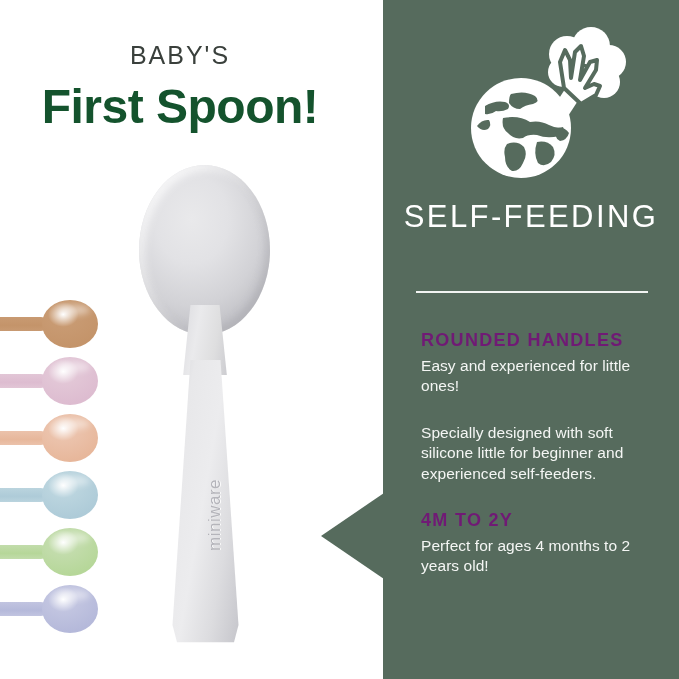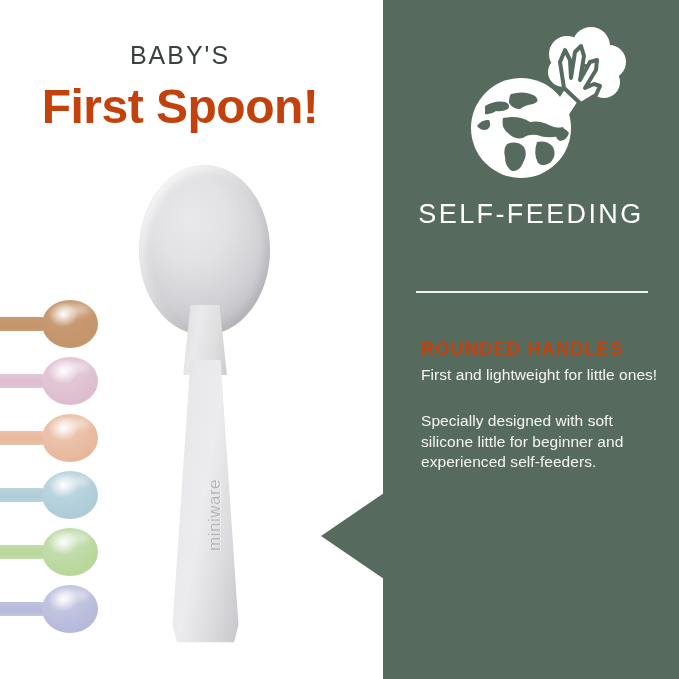--- a/index.html
+++ b/index.html
@@ -41,21 +41,21 @@
     font-size: 25px;
     letter-spacing: 2.0px;
     color: #3a403c;
     font-weight: 400;
     line-height: 1.1;
   }
   .headline-big {
     font-family: "Liberation Sans", sans-serif;
     font-size: 48px;
     font-weight: 700;
-    color: #c2410c;
+    color: #14532d;
     letter-spacing: -0.5px;
     margin-top: 12px;
     line-height: 1.05;
   }
 
   
   .swatch-strip {
     position: absolute;
     left: 0;
     top: 300px;
@@ -183,21 +183,21 @@
 
   .panel-title {
     position: absolute;
     left: 383px;
     top: 200px;
     width: 296px;
     text-align: center;
     color: #ffffff;
   }
   .panel-title-line1 {
-    font-size: 27px;
+    font-size: 31px;
     font-weight: 400;
     letter-spacing: 2.4px;
     line-height: 1.1;
   }
   .panel-title-line2 {
     font-size: 31px;
     font-weight: 700;
     letter-spacing: 0.4px;
     margin-top: 6px;
     line-height: 1.1;
@@ -213,26 +213,25 @@
 
   .features {
     position: absolute;
     left: 421px;
     top: 330px;
     width: 248px;
   }
   .feature { margin-bottom: 26px; }
   .feature:last-child { margin-bottom: 0; }
   .feature-title {
-    color: #c2410c;
+    color: #701a75;
     font-size: 18px;
     font-weight: 700;
     letter-spacing: 1.3px;
     line-height: 1.15;
-    margin-top: 9px;
   }
   .feature-body {
     color: #f4f6f4;
     font-size: 15.5px;
     font-weight: 400;
     line-height: 1.32;
     margin-top: 5px;
     letter-spacing: 0.05px;
   }
 </style>
@@ -336,20 +335,24 @@
   </div>
 
   <div class="panel-title">
     <div class="panel-title-line1">SELF-FEEDING</div>
   </div>
   <div class="panel-divider"></div>
 
   <div class="features">
     <div class="feature">
       <div class="feature-title">ROUNDED HANDLES</div>
-      <div class="feature-body">First and lightweight for little ones!</div>
+      <div class="feature-body">Easy and experienced for little ones!</div>
     </div>
     <div class="feature">
       <div class="feature-body">Specially designed with soft silicone little for beginner and experienced self-feeders.</div>
     </div>
+    <div class="feature">
+      <div class="feature-title">4M TO 2Y</div>
+      <div class="feature-body">Perfect for ages 4 months to 2 years old!</div>
+    </div>
   </div>
 
 </div>
 
 </body></html>

